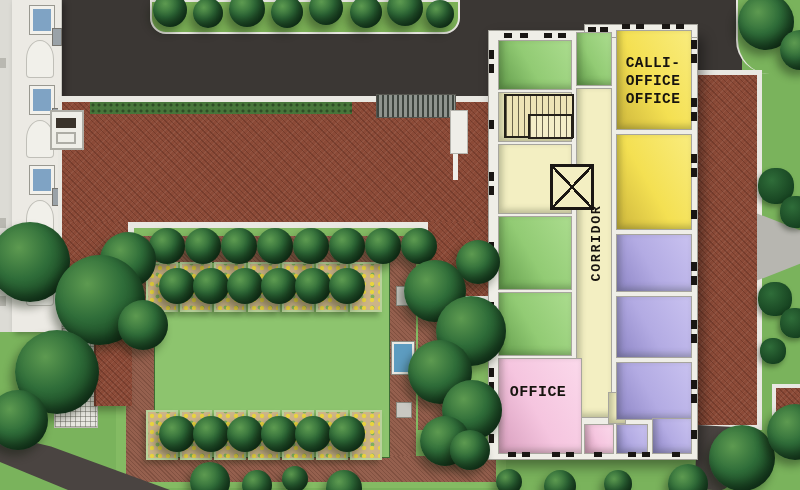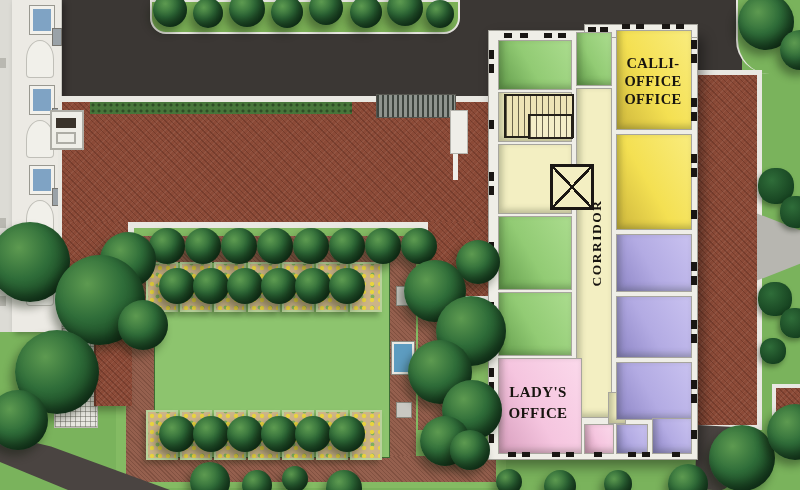--- a/index.html
+++ b/index.html
@@ -1,17 +1,17 @@
 <!DOCTYPE html>
 <html style="--lawn: #7ab35c; --lawn_bright: #8dc46e; --garden_lawn: #84bb63; --asphalt: #3b3734; --path_brick: #95604e; --path_dark: #4a4441; --roof_brick: #8b4a37; --wall_white: #efeee7; --curb_white: #e9e8e2; --room_green: #92cb74; --room_green_hi: #abdc8e; --room_green_sh: #639c4c; --room_yellow: #f4e052; --room_yellow_hi: #f9ec7e; --room_yellow_sh: #cdb63c; --room_lavender: #b3abe3; --room_lavender_hi: #c9c2f0; --room_lavender_sh: #8d85c5; --room_pink: #f5c5df; --room_pink_hi: #fbd9eb; --room_pink_sh: #d79ebd; --corridor_cream: #f3efc2; --tree_dark: #15401f; --tree_mid: #2f6d39; --tree_light: #5d9a50; --hedge_green: #47763a; --flowerbed_tan: #ccb488; --flower_yellow: #e8d440; --water_blue: #5d9cc0; --walkway_gray: #b7b6b0; --grate_gray: #8f948e; --window_blue: #7fa3c4; --ink: #17140f;"><head>
 <meta charset="utf-8">
 <style>
   html,body{margin:0;padding:0;background:#666;}
   #canvas{position:relative;width:800px;height:490px;overflow:hidden;
-          background:var(--lawn);font-family:Liberation Serif, serif;}
+          background:var(--lawn);font-family:Liberation Mono, monospace;}
   .p{position:absolute;box-sizing:border-box;}
   .tree{position:absolute;border-radius:50%;
     background:radial-gradient(circle at 36% 32%, var(--tree_light), var(--tree_mid) 42%, var(--tree_dark) 80%, #0d3017);
     box-shadow:-4px 6px 8px rgba(15,25,10,.4), inset -5px -7px 12px rgba(0,0,0,.38);}
   .bush{position:absolute;border-radius:46%;
     background:radial-gradient(circle at 38% 34%, var(--tree_mid), var(--tree_dark) 75%);
     box-shadow:-2px 3px 5px rgba(15,25,10,.4);}
   .brick{background-color:var(--roof_brick);
     background-image:repeating-linear-gradient(45deg, rgba(40,10,5,.22) 0 1px, rgba(0,0,0,0) 1px 4px),
                      repeating-linear-gradient(-45deg, rgba(255,230,220,.07) 0 1px, rgba(0,0,0,0) 1px 4px);}
@@ -208,21 +208,20 @@
     <i class="tick" style="left:154px;top:428px;width:8px;height:5px"></i>
     <i class="tick" style="left:184px;top:428px;width:8px;height:5px"></i>
 
     <div class="lbl" style="left:128px;top:30px;width:74px;font-size:14.5px;line-height:18px">
       <span>CALLI-</span>
       <span>OFFICE</span>
       <span>OFFICE</span>
     </div>
     <div class="lbl" style="left:49px;top:211px;width:120px;height:16px;font-size:13.5px;line-height:16px;letter-spacing:1.5px;transform:rotate(-90deg)">CORRIDOR</div>
     <div class="lbl" style="left:6px;top:358px;width:88px;font-size:15px;line-height:21px">
-      <span>LADY'S</span>
       <span>OFFICE</span>
     </div>
   </div>
 
   <i class="tree" style="left:153px;top:-7px;width:34px;height:34px"></i>
   <i class="tree" style="left:193px;top:-2px;width:30px;height:30px"></i>
   <i class="tree" style="left:229px;top:-9px;width:36px;height:36px"></i>
   <i class="tree" style="left:271px;top:-4px;width:32px;height:32px"></i>
   <i class="tree" style="left:309px;top:-9px;width:34px;height:34px"></i>
   <i class="tree" style="left:350px;top:-4px;width:32px;height:32px"></i>

